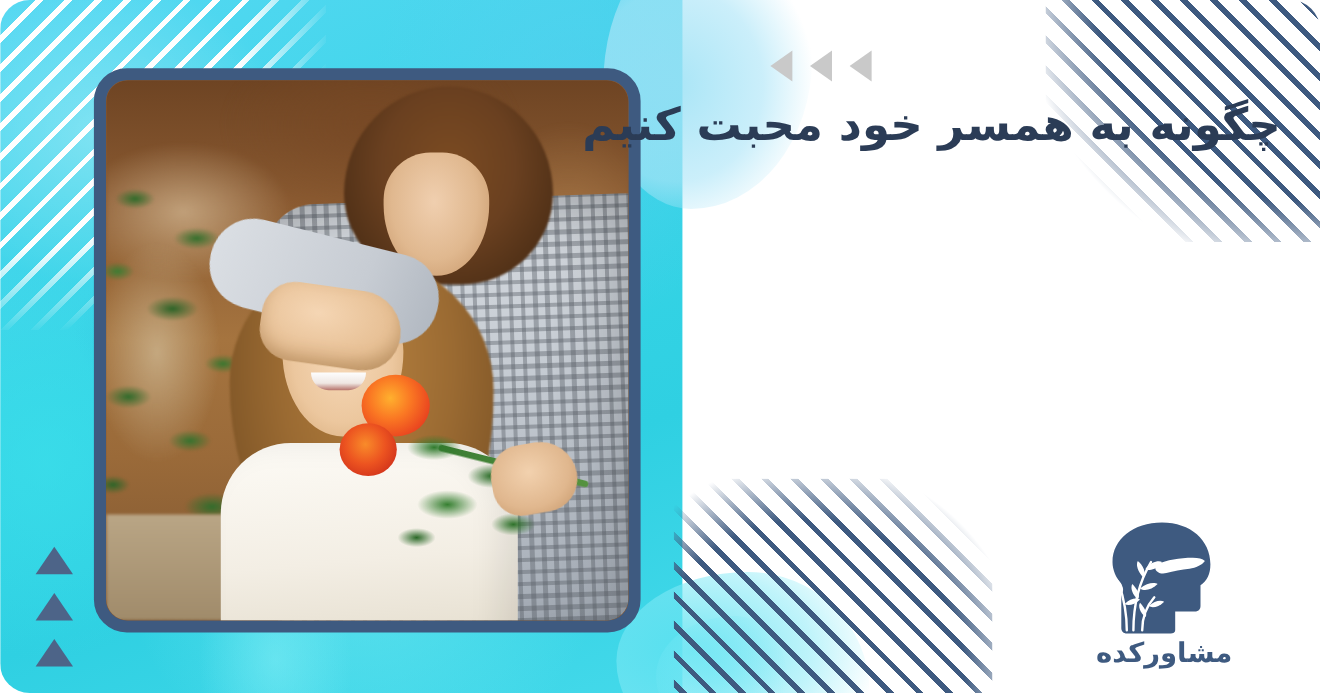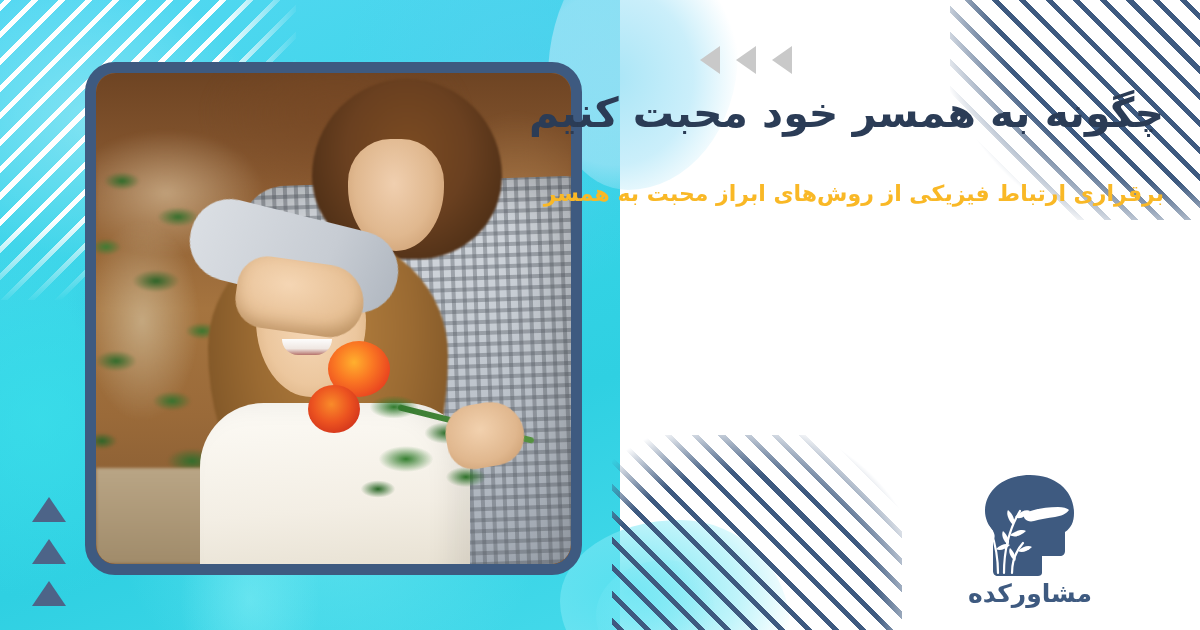--- a/index.html
+++ b/index.html
@@ -7,20 +7,21 @@
     padding: 0;
     background: #ffffff;
   }
   .canvas {
     position: relative;
     width: 1200px;
     height: 630px;
     overflow: hidden;
     background: #ffffff;
     font-family: "DejaVu Sans", "Liberation Sans", sans-serif;
+    border-radius: 27px;
   }
 
   
   .left-panel {
     position: absolute;
     left: 0; top: 0;
     width: 620px; height: 630px;
     background:
       radial-gradient(ellipse 240px 200px at 90px 120px, rgba(255,255,255,.30), rgba(255,255,255,0) 70%),
       radial-gradient(ellipse 300px 260px at 330px 520px, rgba(120,235,245,.55), rgba(120,235,245,0) 72%),
@@ -361,21 +362,21 @@
     text-align-last: justify;
   }
 
   
   .logo {
     position: absolute;
     right: 52px; bottom: 22px;
     width: 180px;
     display: flex;
     flex-direction: column;
-    align-items: flex-end;
+    align-items: center;
   }
   .logo-mark { display: block; }
   .logo-text {
     margin-top: 2px;
     font-size: 25px;
     font-weight: 700;
     color: #3e5a80;
     letter-spacing: .5px;
     direction: rtl;
   }
@@ -424,21 +425,20 @@
   </div>
 
   <div class="tri-top-group">
     <div class="tri-left-arrow"></div>
     <div class="tri-left-arrow"></div>
     <div class="tri-left-arrow"></div>
   </div>
 
   <div class="content">
     <h1 class="headline">چگونه به همسر خود محبت کنیم</h1>
-    <h2 class="subheadline">برقراری ارتباط فیزیکی از روش‌های ابراز محبت به همسر</h2>
   </div>
 
   <div class="logo">
     <svg class="logo-mark" width="128" height="104" viewBox="0 0 128 104">
       <path fill="#3e5a80" d="
         M 62 2
         C 88 2 106 18 106 40
         C 106 49 103 55 97 59
         L 97 78
         C 97 81 95 83 92 83

